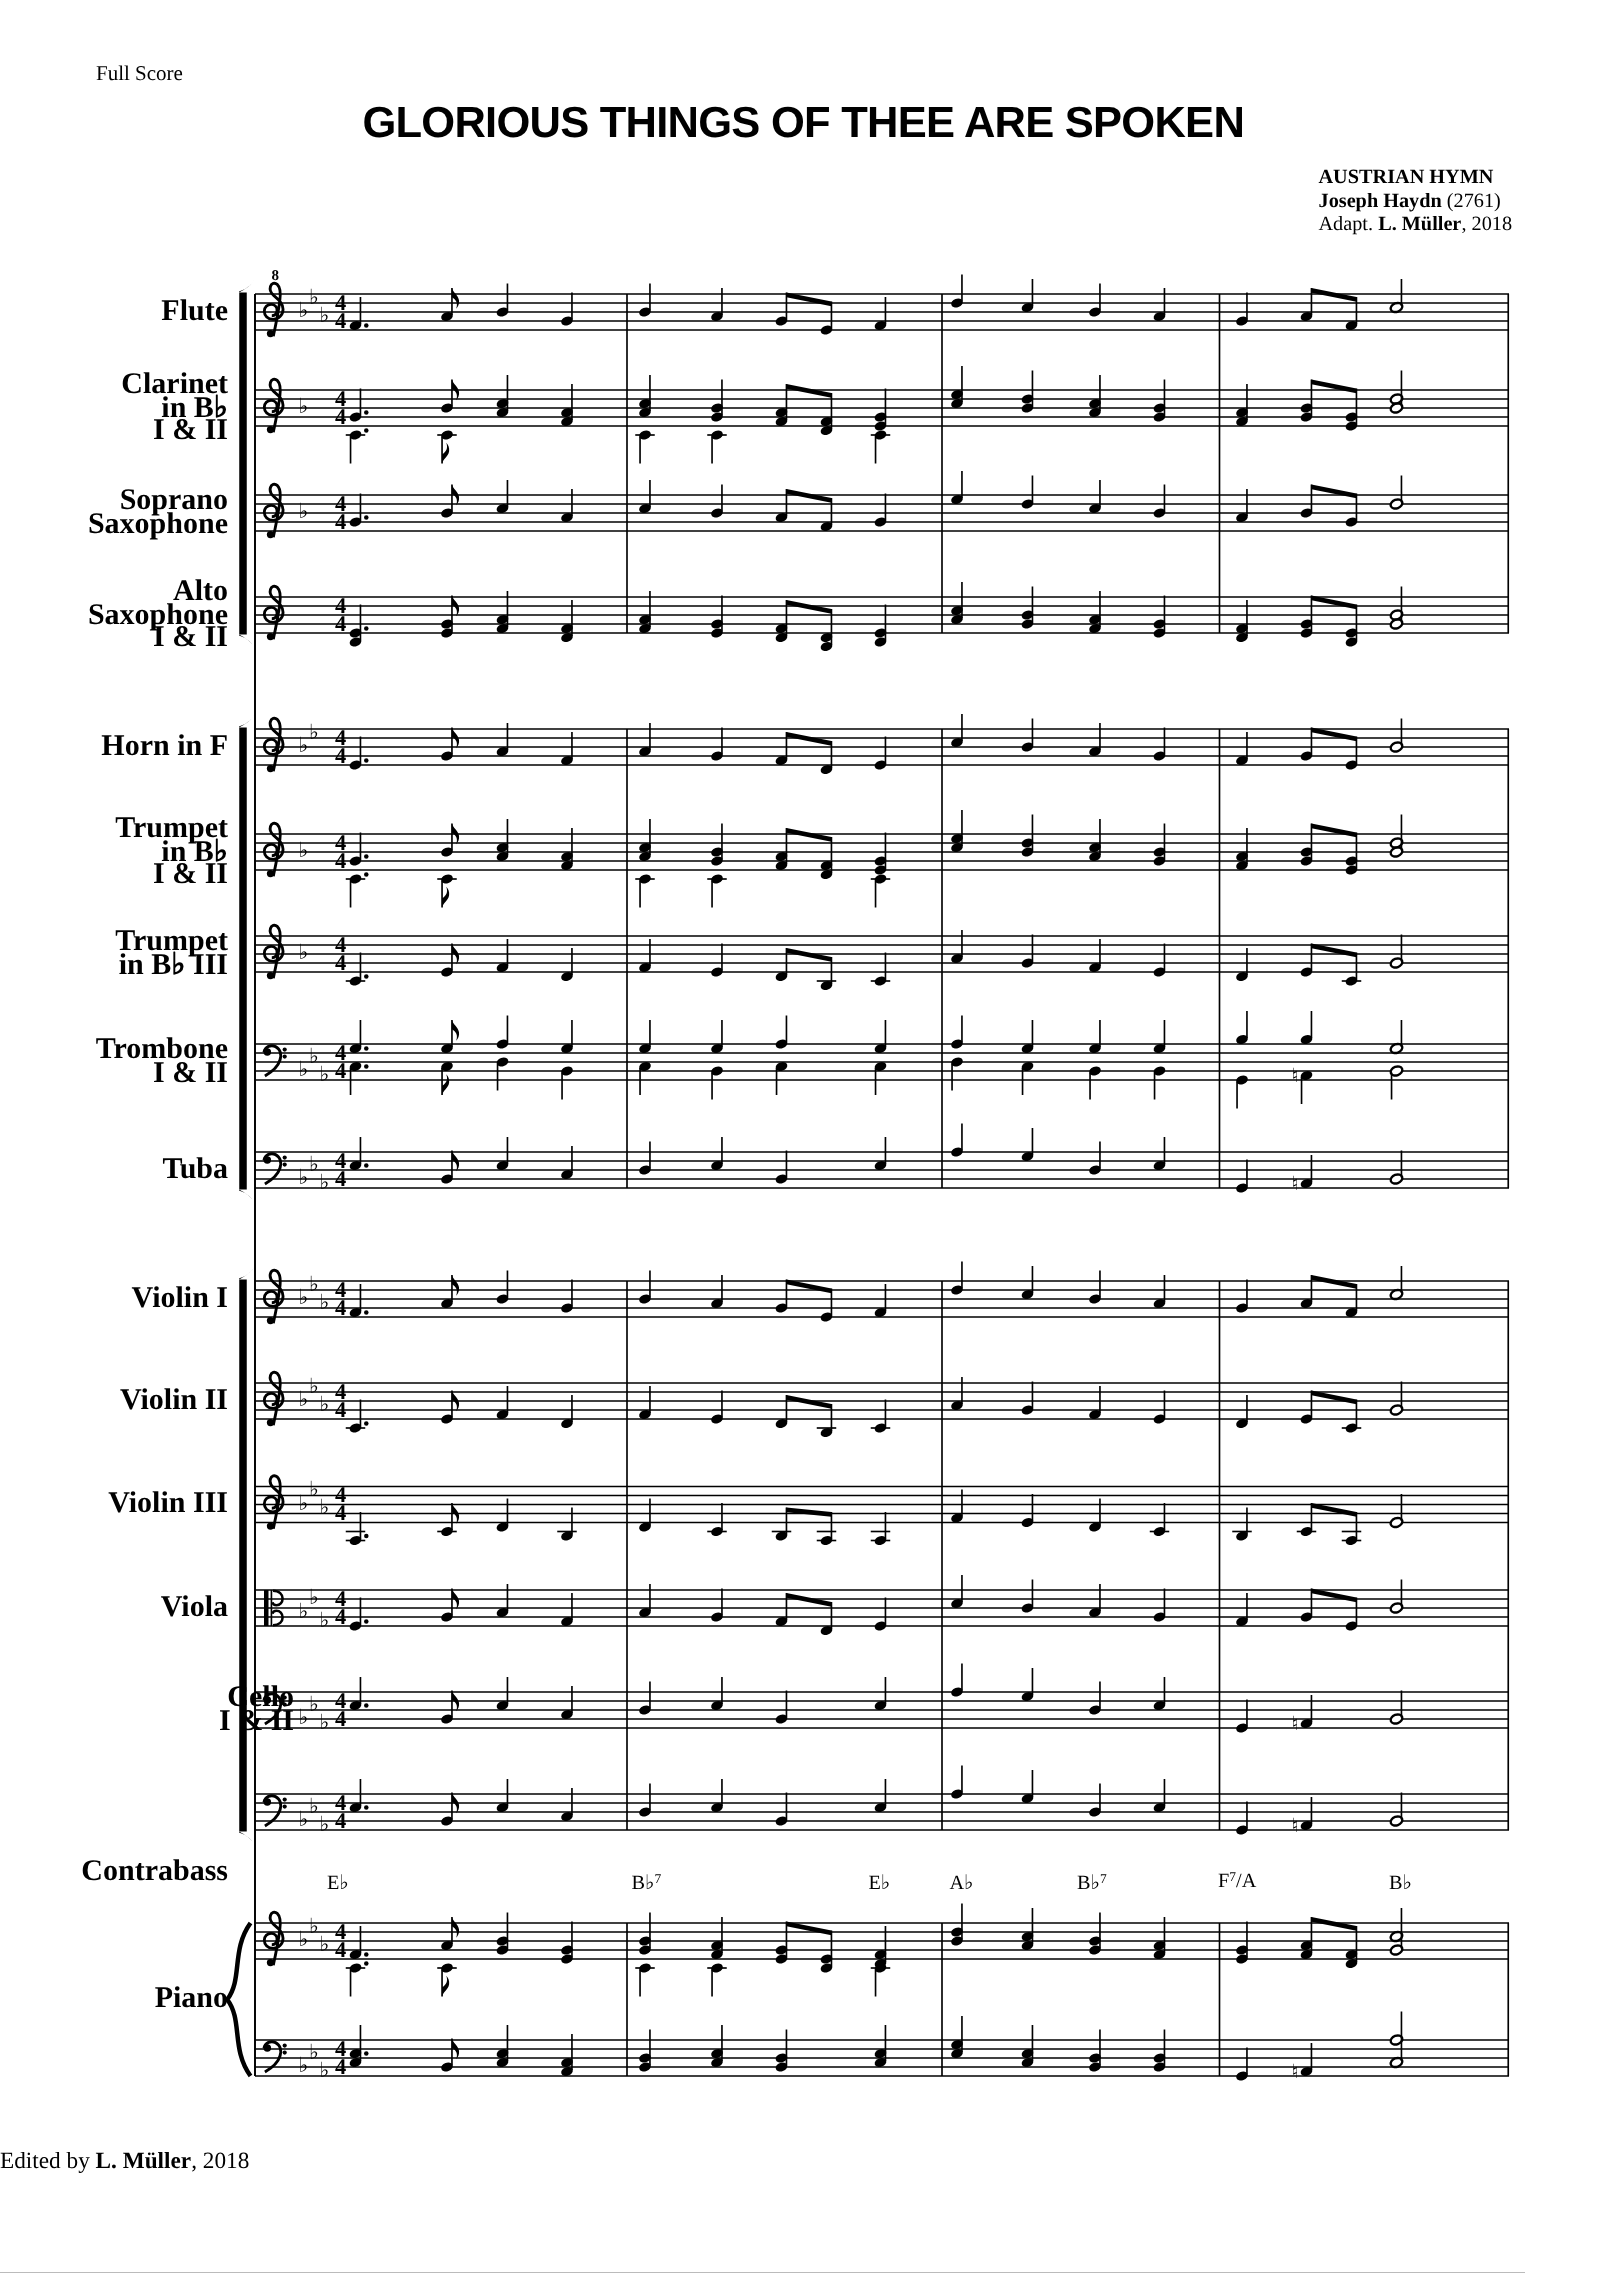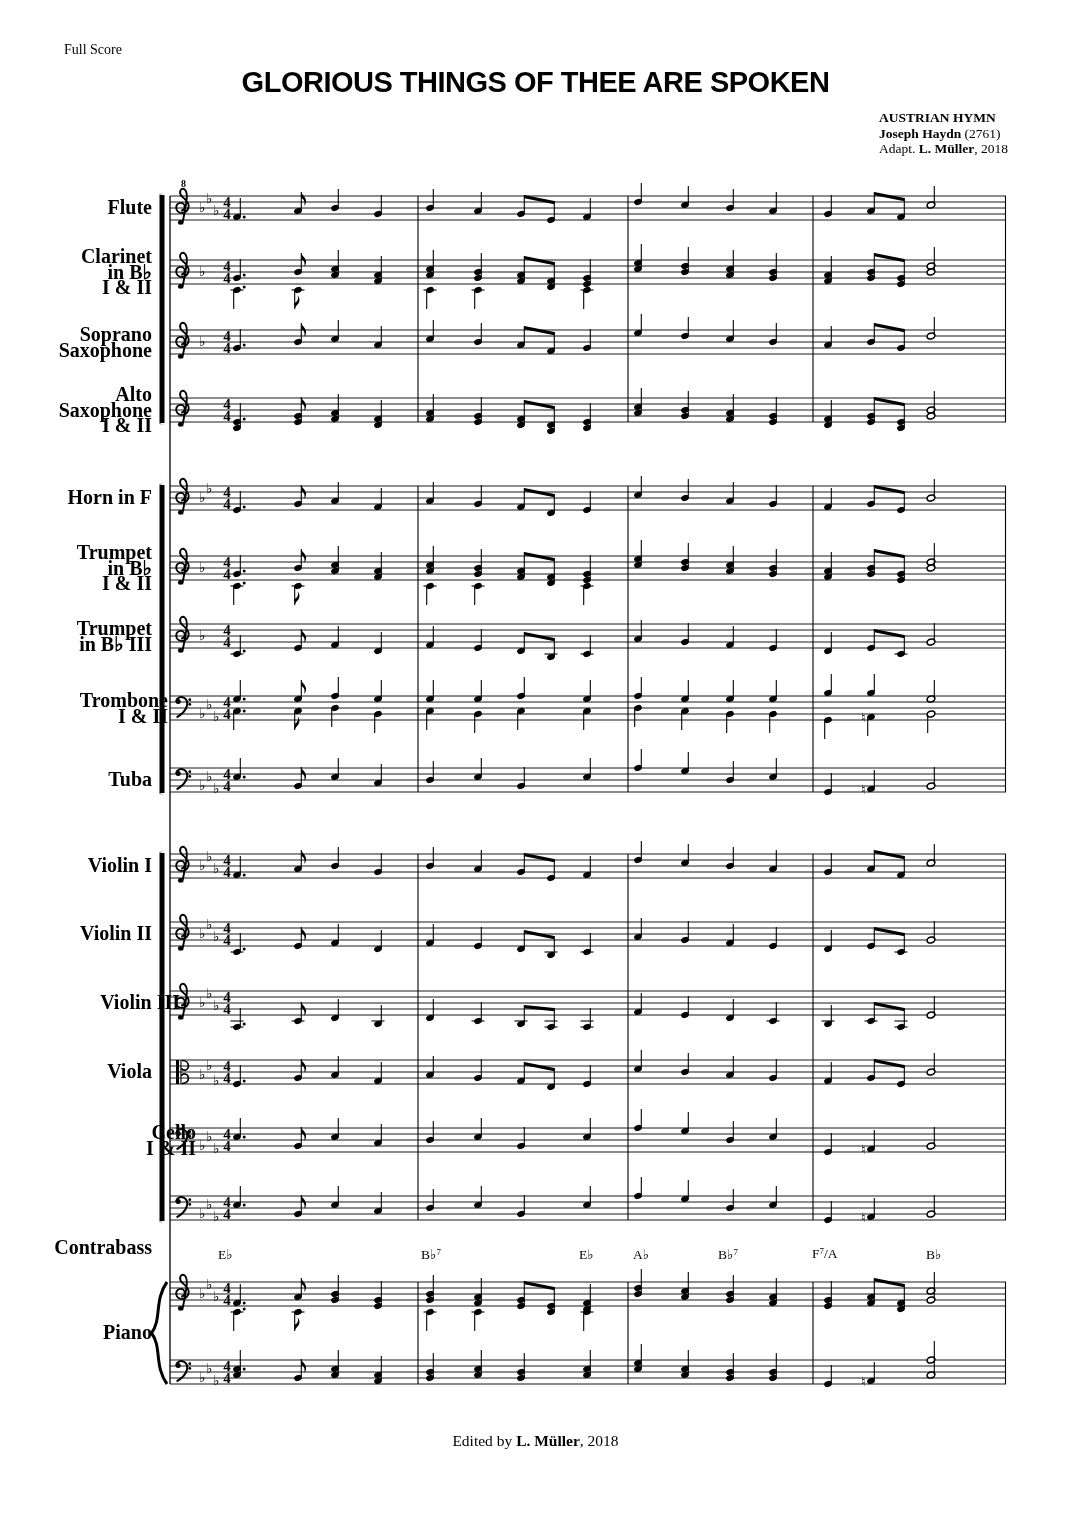--- a/index.html
+++ b/index.html
@@ -5,21 +5,21 @@
   html,body{margin:0;padding:0;background:#888;}
   .page{position:relative;width:1071px;height:1515px;background:#ffffff;margin:0 auto;
         font-family:"Liberation Serif",serif;color:#000;overflow:hidden;}
   #score-svg{position:absolute;left:0;top:0;}
   .page-type{position:absolute;left:64px;top:42px;font-size:14px;}
   .title{position:absolute;left:0;top:66px;width:100%;text-align:center;
          font-family:"Liberation Sans",sans-serif;font-weight:bold;font-size:29px;
          letter-spacing:-0.5px;}
   .credits{position:absolute;right:63px;top:110px;text-align:left;font-size:13.5px;line-height:15.5px;}
   .credits .b{font-weight:bold;}
-  .footer{position:absolute;left:0;top:1432px;width:100%;text-align:center;font-size:15.5px;}
+  .footer{position:absolute;left:0;top:1432px;width:100%;text-align:left;font-size:15.5px;}
   .footer .b{font-weight:bold;}
   .staff-label{position:absolute;left:0px;width:152px;text-align:right;
                font-weight:bold;font-size:20px;line-height:15.5px;transform:translateY(-50%);}
   .chord{position:absolute;font-size:13.5px;font-family:"Liberation Serif",serif;white-space:nowrap;}
   .chord .sup{font-size:9px;position:relative;top:-4.5px;}
 </style>
 </head>
 <body>
 
 <div class="page">
@@ -1351,34 +1351,34 @@
       </div>
       <div class="staff-label" style="top: 568px;">
         <div>Trumpet</div>
         <div>in B♭</div>
         <div>I &amp; II</div>
       </div>
       <div class="staff-label" style="top: 636px;">
         <div>Trumpet</div>
         <div>in B♭ III</div>
       </div>
-      <div class="staff-label" style="top: 708px; padding-left: 16px;">
+      <div class="staff-label" style="top: 708px;">
         <div>Trombone</div>
         <div>I &amp; II</div>
       </div>
       <div class="staff-label" style="top: 780px;">
         <div>Tuba</div>
       </div>
       <div class="staff-label" style="top: 866px;">
         <div>Violin I</div>
       </div>
       <div class="staff-label" style="top: 934px;">
         <div>Violin II</div>
       </div>
-      <div class="staff-label" style="top: 1003px; padding-left: 28px;">
+      <div class="staff-label" style="top: 1003px;">
         <div>Violin III</div>
       </div>
       <div class="staff-label" style="top: 1072px;">
         <div>Viola</div>
       </div>
       <div class="staff-label" style="top: 1140px; margin-left: 44px;">
         <div>Cello</div>
         <div>I &amp; II</div>
       </div>
       <div class="staff-label" style="top: 1208px; margin-top: 40px;">

